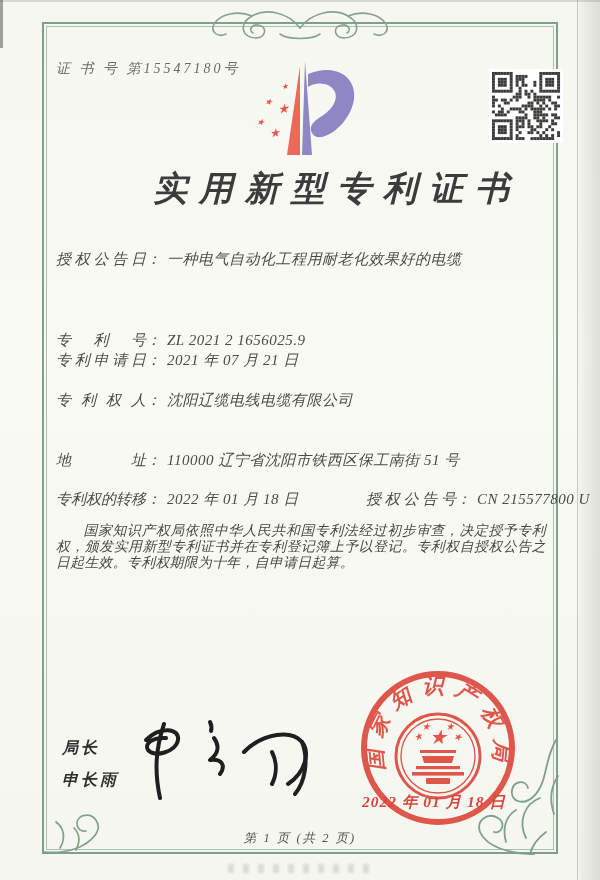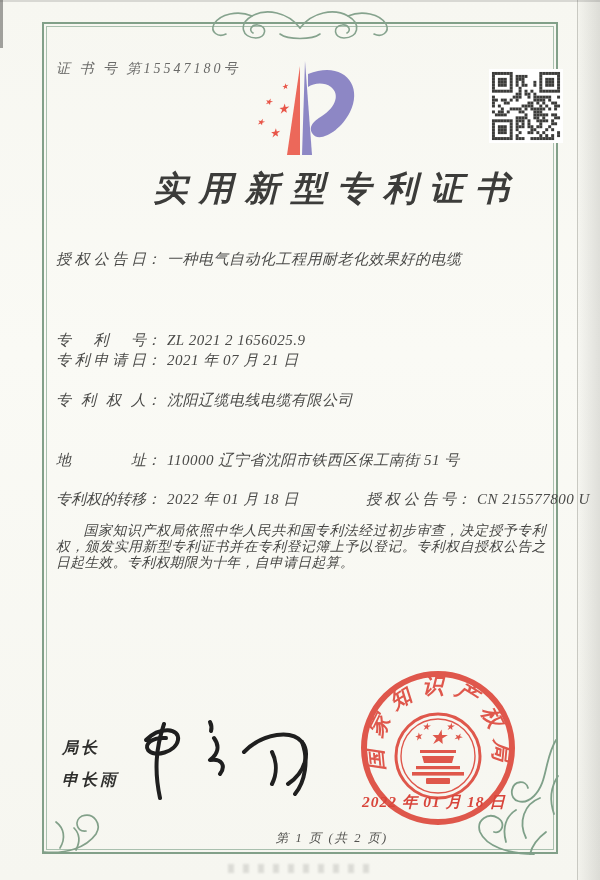--- a/index.html
+++ b/index.html
@@ -41,21 +41,21 @@
   
   .seal-svg{position:absolute;left:356px;top:666px;opacity:.92;}
   .seal-date{position:absolute;left:362px;top:792px;width:170px;font-size:15.5px;
     color:#d8453b;letter-spacing:1px;font-weight:600;z-index:5;}
   
   .qr{position:absolute;left:489px;top:69px;width:74px;height:74px;background:#fff;}
   .qr svg{display:block;}
   .logo-svg{position:absolute;left:242px;top:58px;}
   
   .footer{position:absolute;left:42px;top:830px;width:516px;text-align:center;
-    font-size:12.5px;letter-spacing:2px;color:#52524f;padding-left:32px;}
+    font-size:12.5px;letter-spacing:2px;color:#52524f;}
   
   .bleed{position:absolute;left:228px;top:864px;width:150px;height:9px;opacity:.45;
     background:repeating-linear-gradient(90deg,rgba(100,100,98,.4) 0 6px,transparent 6px 15px);
     filter:blur(1.3px);}
 </style>
 </head>
 <body>
 
 <div id="stage">
 

